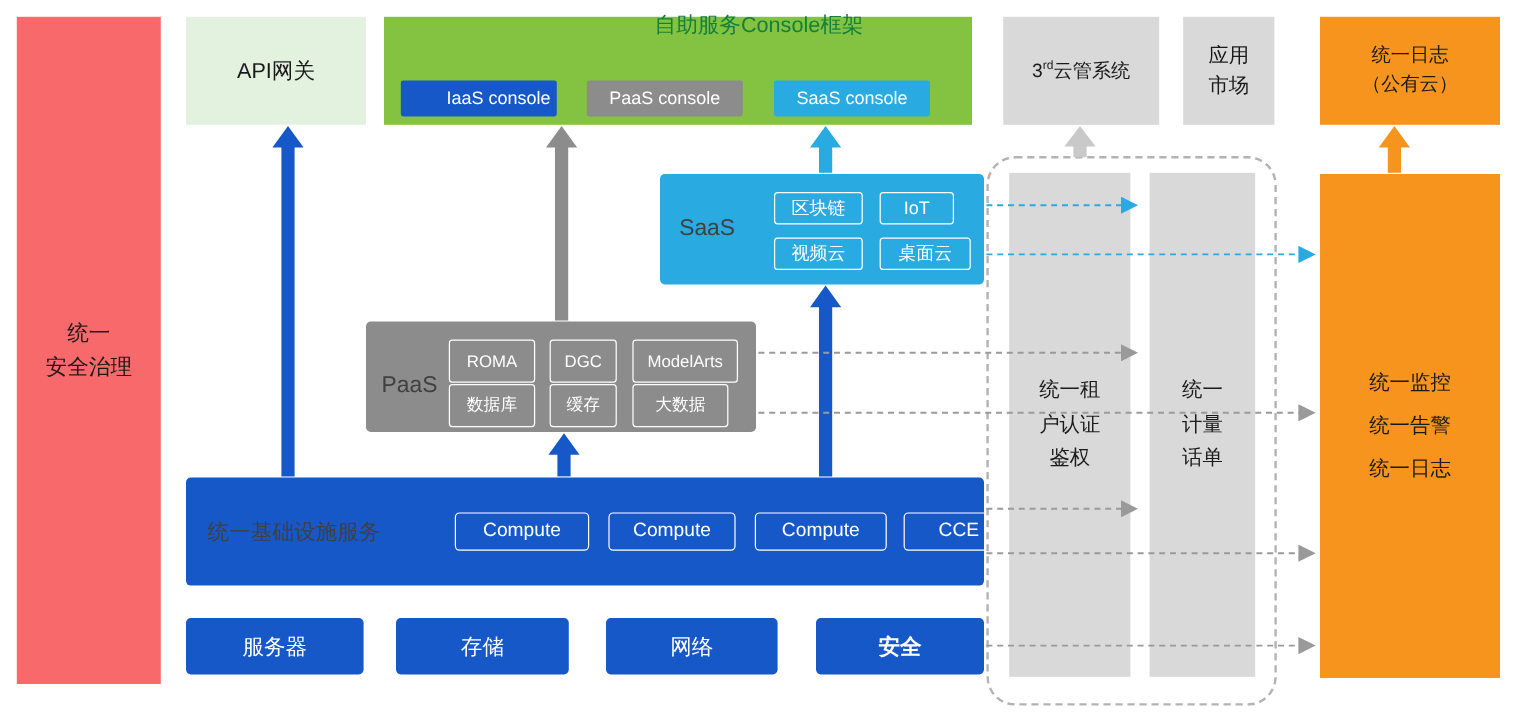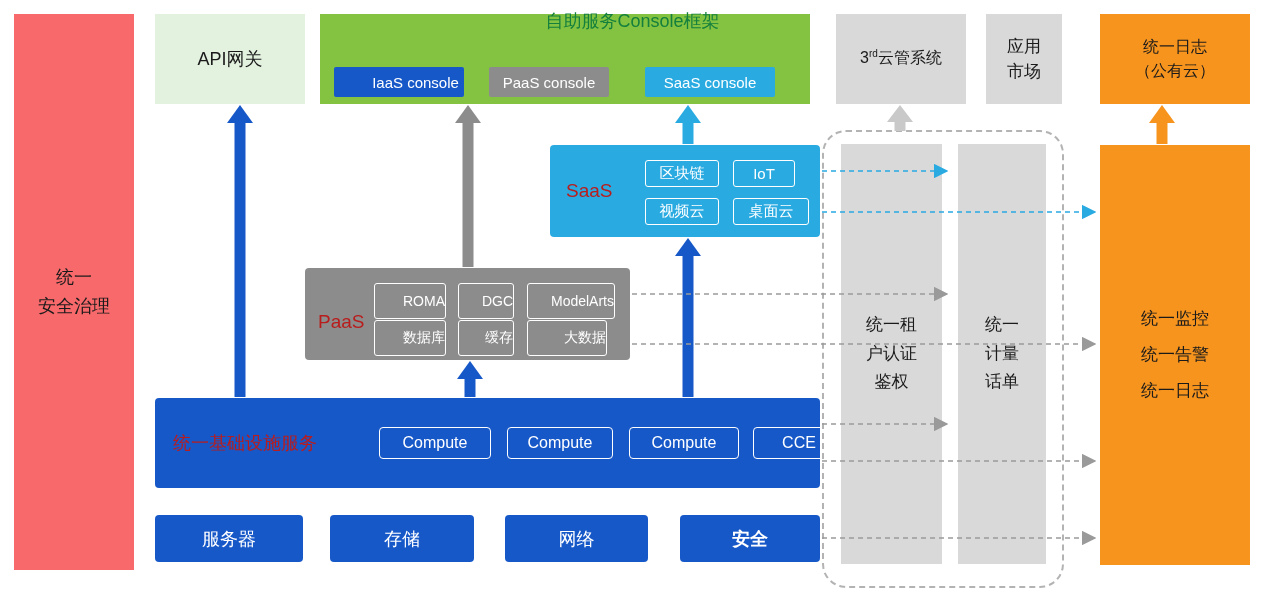--- a/index.html
+++ b/index.html
@@ -7,35 +7,35 @@
   .stage{position:relative;width:1265px;height:605px;background:#fff;overflow:hidden;}
   .box{position:absolute;display:flex;align-items:center;justify-content:center;text-align:center;box-sizing:border-box;}
   .pre{white-space:pre-line;}
   
   .red-bar{left:14px;top:14px;width:120px;height:556px;background:#F8696B;font-size:18px;line-height:1.6;}
   .api-box{left:155px;top:14px;width:150px;height:90px;background:#E3F1DF;font-size:18px;}
   .console-frame{left:320px;top:14px;width:490px;height:90px;background:#84C341;}
   .console-title{position:absolute;left:0;top:9px;width:100%;text-align:center;font-size:18px;color:#15803d;}
   .console-chip{top:67px;height:30px;font-size:15px;color:#fff;border-radius:2px;}
   .chip-iaas{left:334px;width:130px;background:#1758C9;padding-left:33px;}
-  .chip-paas{left:489px;width:120px;background:#8C8C8C;}
+  .chip-paas{left:489px;width:130px;background:#8C8C8C;}
   .chip-saas{left:645px;width:130px;background:#29ABE2;}
   .third-box{left:836px;top:14px;width:130px;height:90px;background:#D9D9D9;font-size:16px;}
   .third-box sup{font-size:10px;}
   .market-box{left:986px;top:14px;width:76px;height:90px;background:#D9D9D9;font-size:17px;line-height:1.5;}
   .om-box{left:1100px;top:14px;width:150px;height:90px;background:#F7941E;font-size:16px;line-height:1.5;}
   
   .saas-box{left:550px;top:145px;width:270px;height:92px;background:#29ABE2;border-radius:4px;}
-  .layer-label{position:absolute;color:#b91c1c;font-size:19px;}
+  .layer-label{position:absolute;color:#404040;font-size:19px;}
   .saas-label{left:566px;top:145px;height:92px;display:flex;align-items:center;}
   .wchip{position:absolute;display:flex;align-items:center;justify-content:center;border:1.5px solid #fff;border-radius:3px;color:#fff;font-size:15px;box-sizing:border-box;height:27px;}
   
   .paas-box{left:305px;top:268px;width:325px;height:92px;background:#8C8C8C;border-radius:4px;}
   .paas-label{left:318px;top:276px;height:92px;display:flex;align-items:center;}
-  .wchip.small{font-size:14px;height:36px;justify-content:flex-end;}
+  .wchip.small{font-size:14px;height:36px;}
   
   .infra-box{left:155px;top:398px;width:665px;height:90px;background:#1758C9;border-radius:4px;}
   .infra-label{left:173px;top:398px;height:90px;display:flex;align-items:center;font-size:18px;}
   .wchip.infra{font-size:16px;height:32px;border-radius:4px;margin-left:37px;}
   
   .hw{top:515px;height:47px;background:#1758C9;color:#fff;font-size:18px;border-radius:4px;}
   
   .dashed-panel{position:absolute;left:822px;top:130px;width:242px;height:458px;border:2px dashed #b3b3b3;border-radius:24px;box-sizing:border-box;}
   .gray-bar{background:#D9D9D9;font-size:17px;line-height:1.7;}
   .auth-bar{left:841px;top:144px;width:101px;height:420px;}

